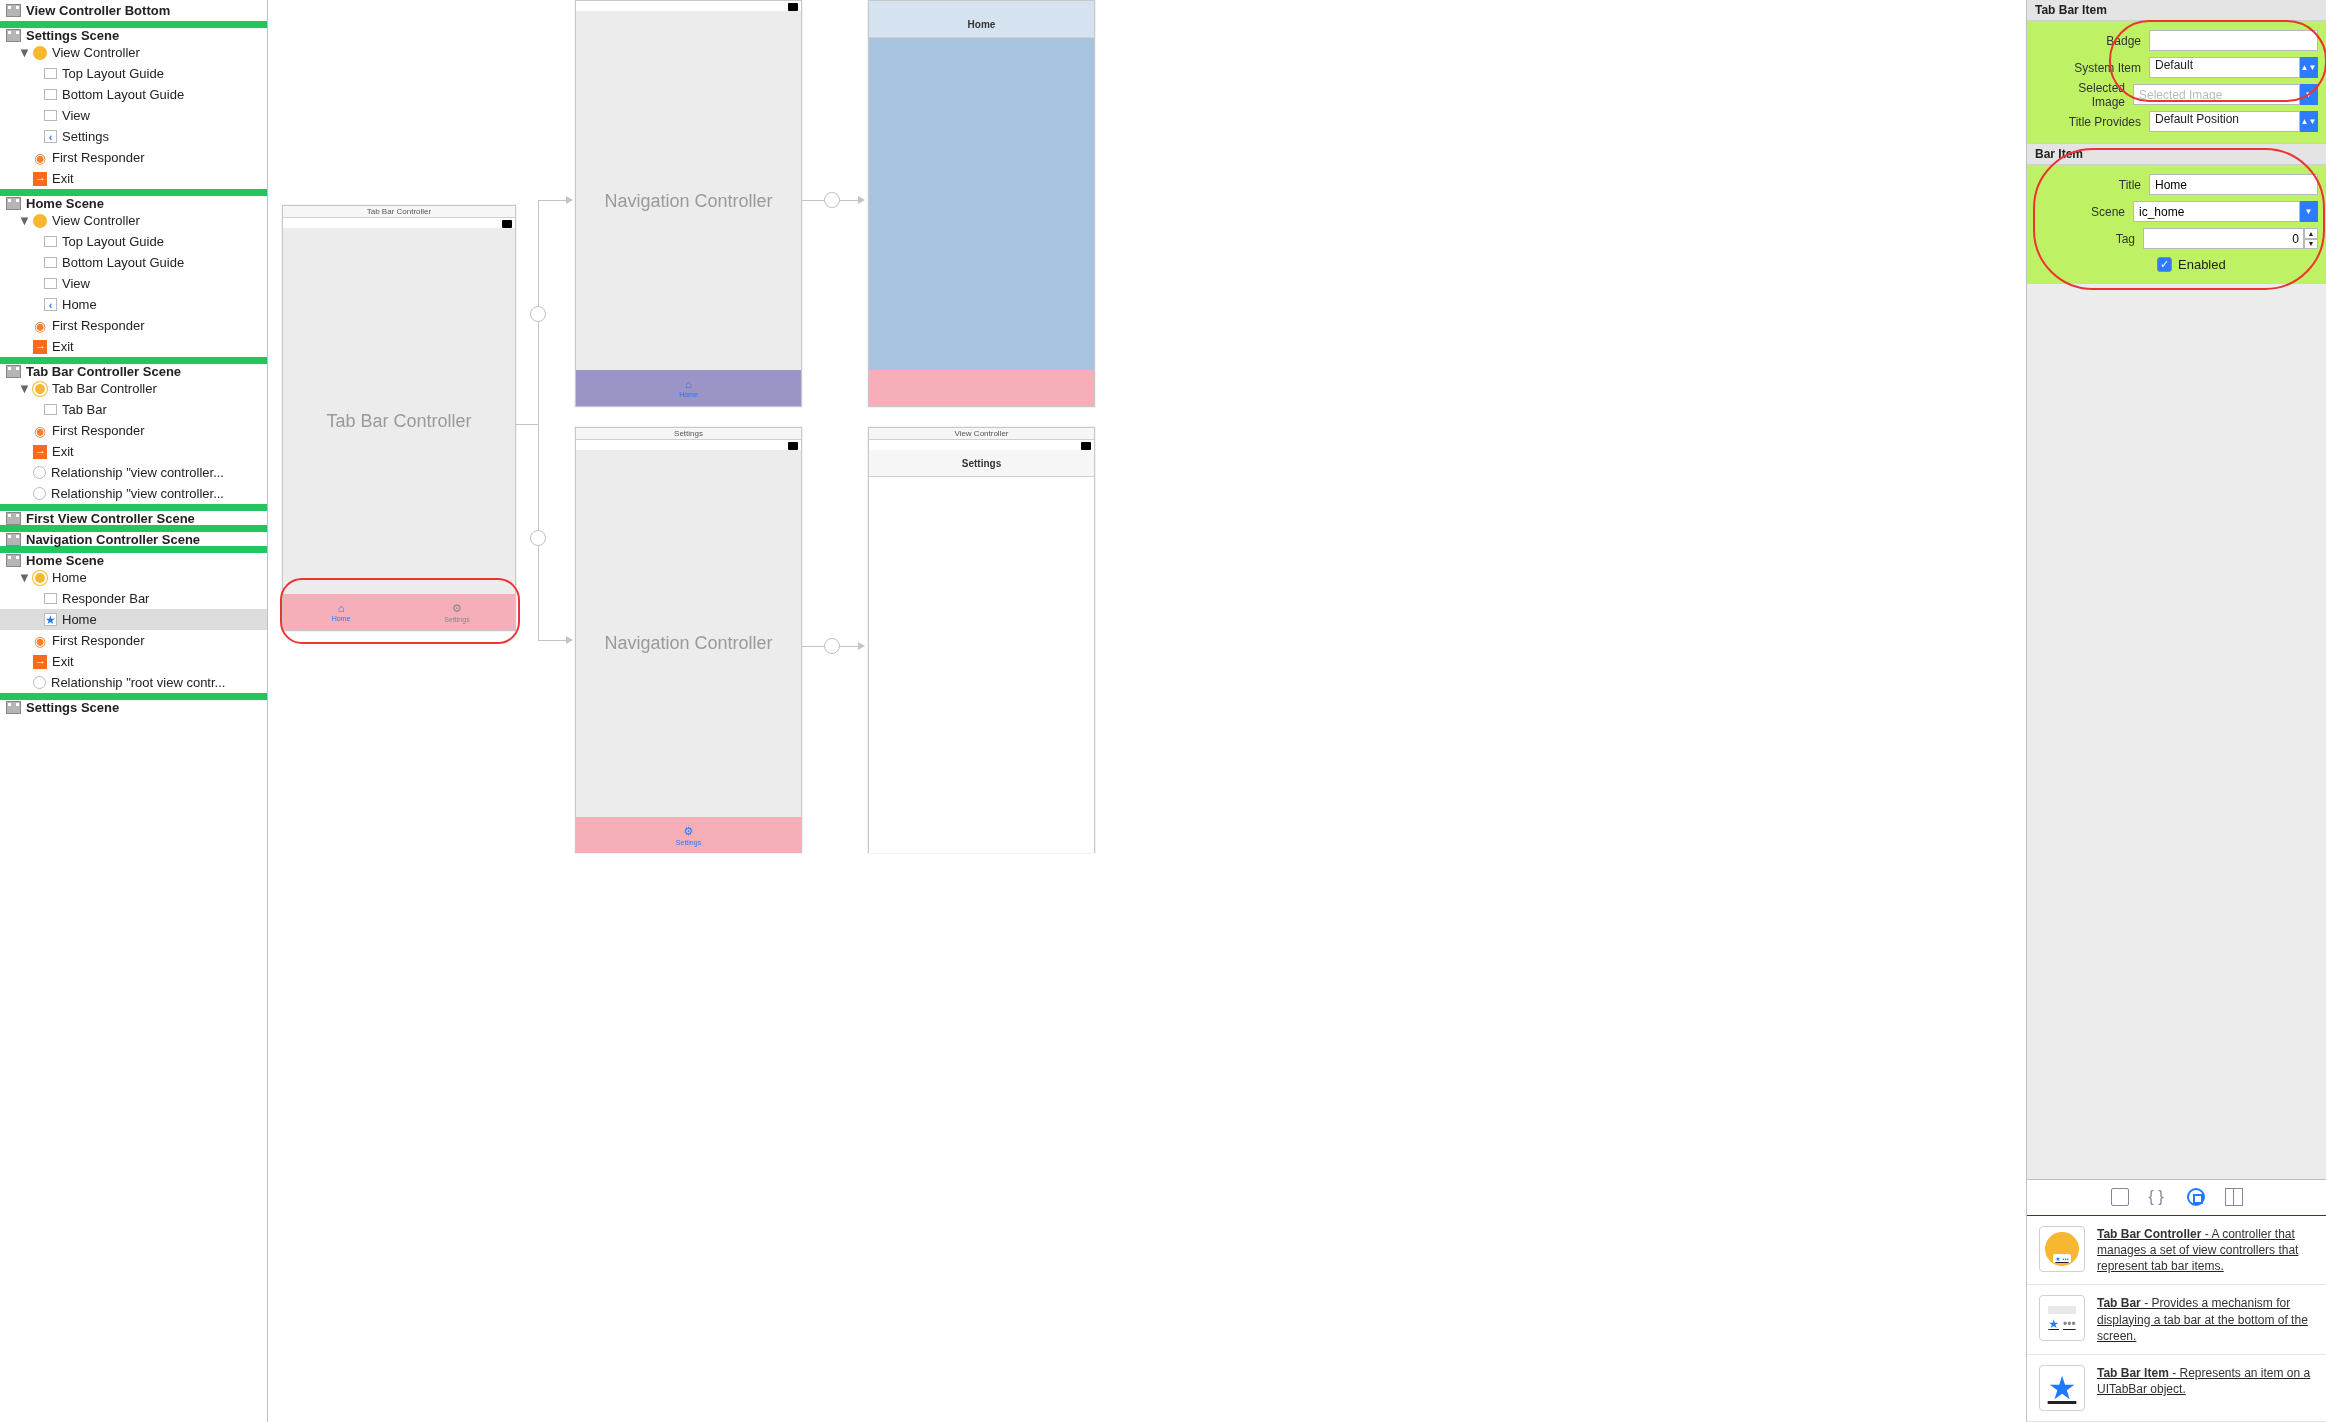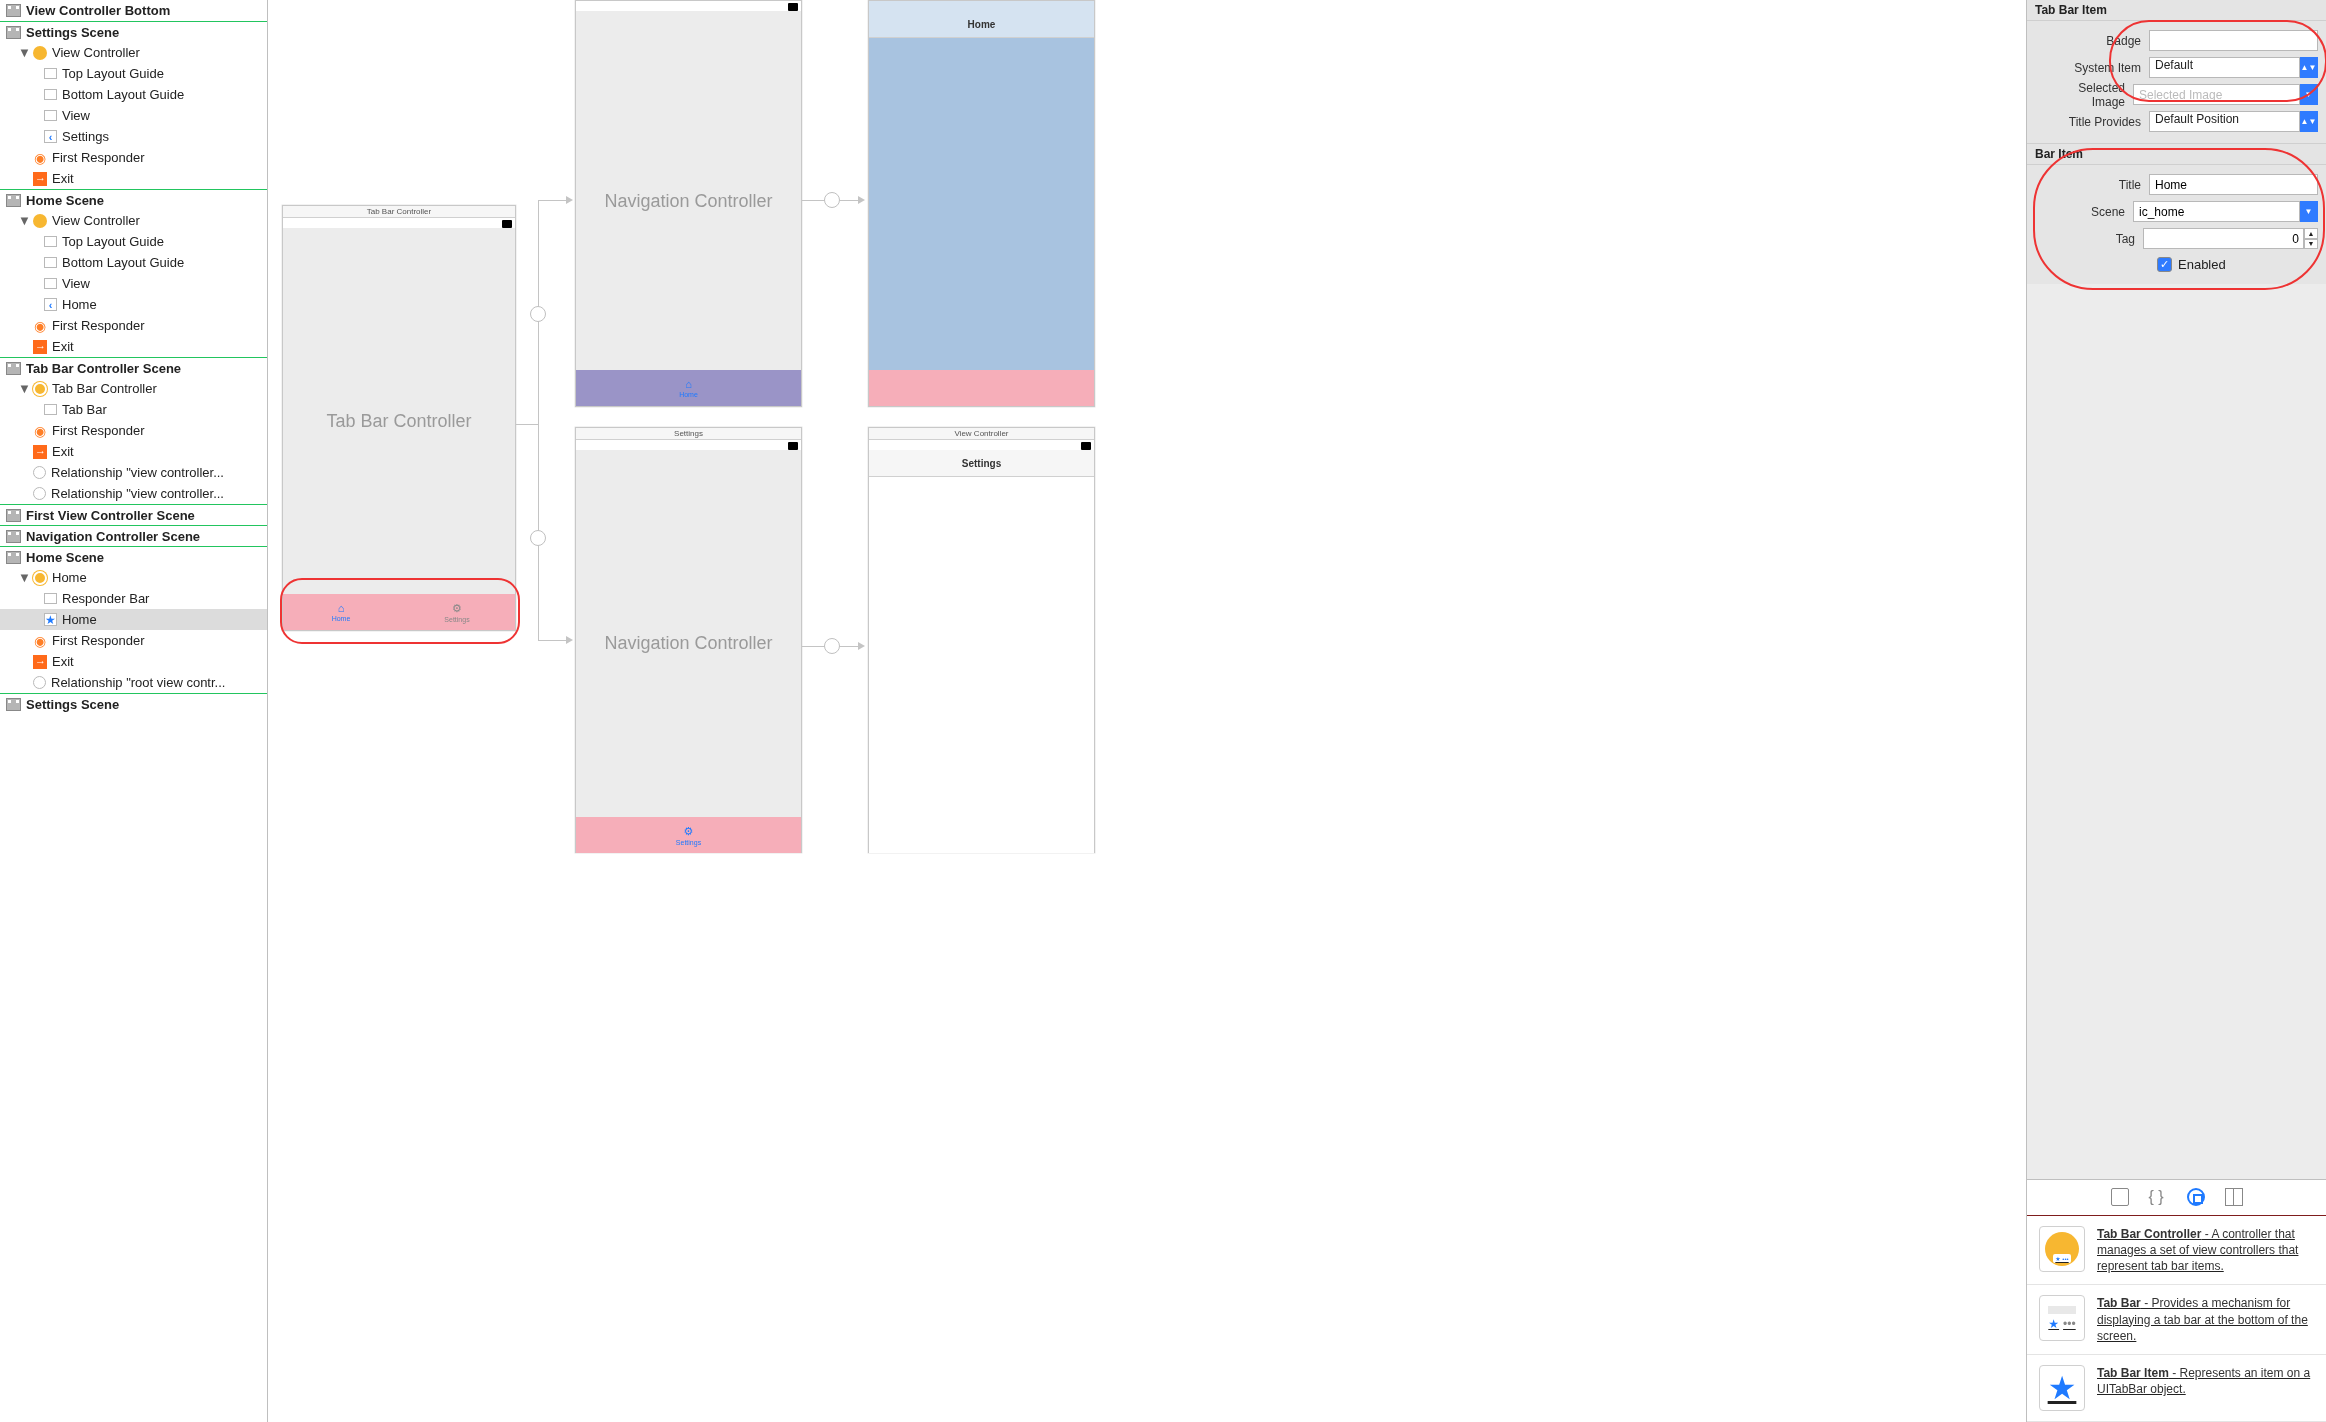--- a/index.html
+++ b/index.html
@@ -3,21 +3,21 @@
 <meta charset="utf-8">
 <style>
 * { box-sizing: border-box; margin: 0; padding: 0; font-family: -apple-system, "Helvetica Neue", Arial, sans-serif; }
 html, body { width: 100%; height: 100%; background: #fff; }
 body { display: flex; font-size: 13px; color: #222; }
 
 
 .outline { width: 268px; flex: 0 0 268px; border-right: 1px solid #bfbfbf; overflow: hidden; background:#fff;}
 .outline .scene-hdr,
 .outline .row { display:flex; align-items:center; height:21px; padding-left:6px; gap:5px; white-space:nowrap;}
-.outline .scene-hdr { font-weight:600; border-top:1px solid #22c55e;}
+.outline .scene-hdr { font-weight:600; border-top:7px solid #22c55e;}
 .outline .scene-hdr:first-child{border-top:none;}
 .outline .row { cursor:default;}
 .outline .lvl1{padding-left:18px;}
 .outline .lvl2{padding-left:44px;}
 .outline .selected{background:#dcdcdc;}
 .arrow{display:inline-block;width:10px;color:#666;}
 .ic-scene{width:15px;height:13px;background:#b5b5b5;border:1px solid #888;display:inline-block;position:relative;}
 .ic-scene::before{content:"";position:absolute;left:1px;top:1px;width:3px;height:3px;background:#fff;}
 .ic-scene::after{content:"";position:absolute;right:1px;top:1px;width:3px;height:3px;background:#fff;}
 .ic-vc{width:14px;height:14px;border-radius:50%;background:#f7b731;display:inline-block;}
@@ -45,21 +45,21 @@
 .big-label{position:absolute;left:0;right:0;text-align:center;color:#9a9a9a;font-size:18px;}
 .circ{position:absolute;width:16px;height:16px;border:1px solid #c0c0c0;border-radius:50%;background:#fff;pointer-events:none;}
 .red-ann{position:absolute;border:2px solid #e33;border-radius:22px;pointer-events:none;}
 
 
 .seg{position:absolute;height:1px;background:#c4c4c4;pointer-events:none;}
 .segv{position:absolute;width:1px;background:#c4c4c4;pointer-events:none;}
 .arr-r{position:absolute;width:0;height:0;border-top:4px solid transparent;border-bottom:4px solid transparent;border-left:7px solid #c4c4c4;pointer-events:none;}
 
 
-.inspector{width:300px;flex:0 0 300px;border-left:1px solid #bfbfbf;background:#e5e5e5;display:flex;flex-direction:column;position:relative;}
+.inspector{width:300px;flex:0 0 300px;border-left:1px solid #bfbfbf;background:#bef264;display:flex;flex-direction:column;position:relative;}
 .insp-section-hdr{background:#e4e4e4;border-bottom:1px solid #cfcfcf;border-top:1px solid #cfcfcf;font-weight:600;padding:3px 8px;font-size:12px;}
 .insp-section-hdr:first-child{border-top:none;}
 .insp-body{padding:6px 8px 8px 8px;margin-left:28px;}
 .form-row{display:flex;align-items:center;height:27px;}
 .form-row label{width:86px;text-align:right;padding-right:8px;font-size:12px;color:#333;}
 .form-row .field{flex:1;display:flex;}
 .txt,.sel{flex:1;height:21px;border:1px solid #b8b8b8;background:#fff;font-size:12px;padding:0 5px;}
 .sel-btn{width:18px;height:21px;background:#2f7bff;display:inline-flex;align-items:center;justify-content:center;color:#fff;font-size:8px;border:1px solid #2f7bff;border-left:none;}
 .stepper{display:flex;flex-direction:column;width:14px;}
 .stepper div{height:10.5px;border:1px solid #b8b8b8;font-size:7px;display:flex;align-items:center;justify-content:center;background:#fff;}

